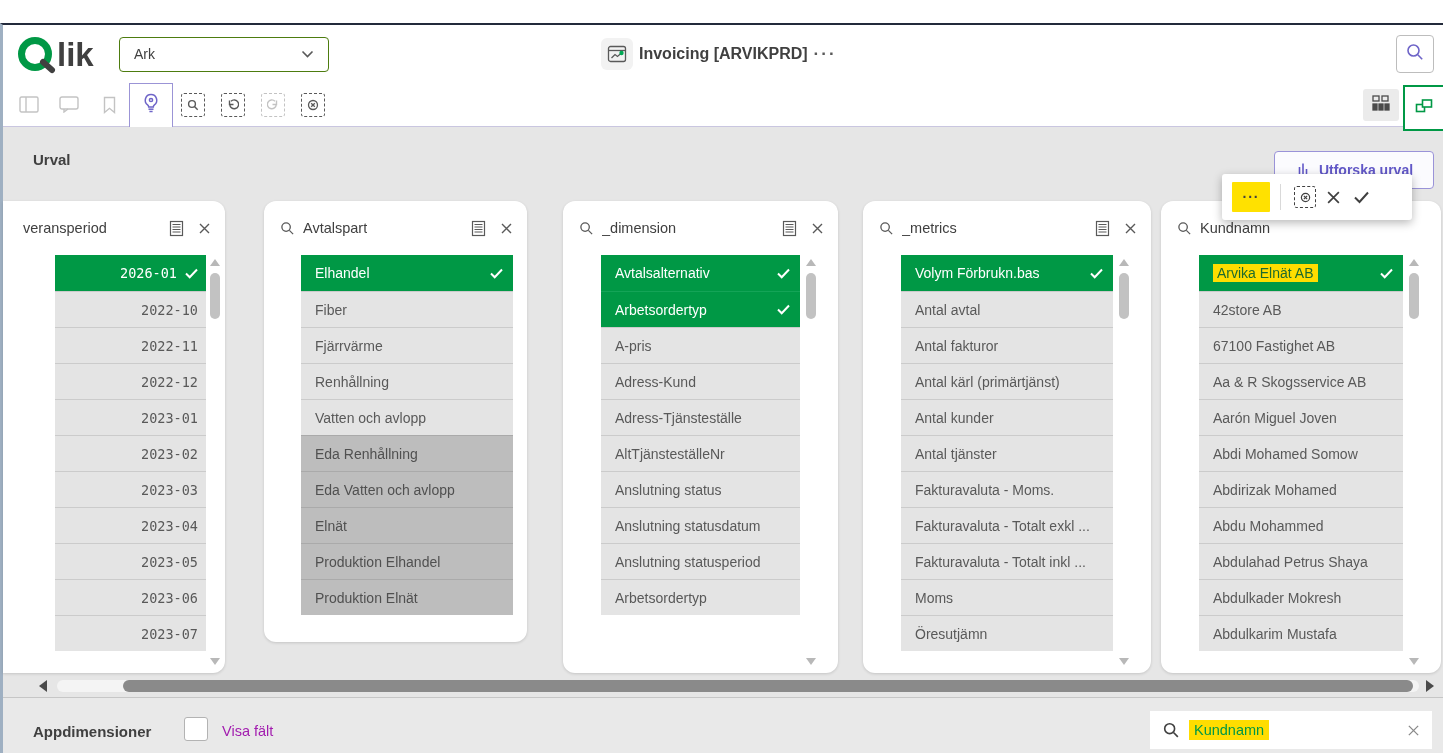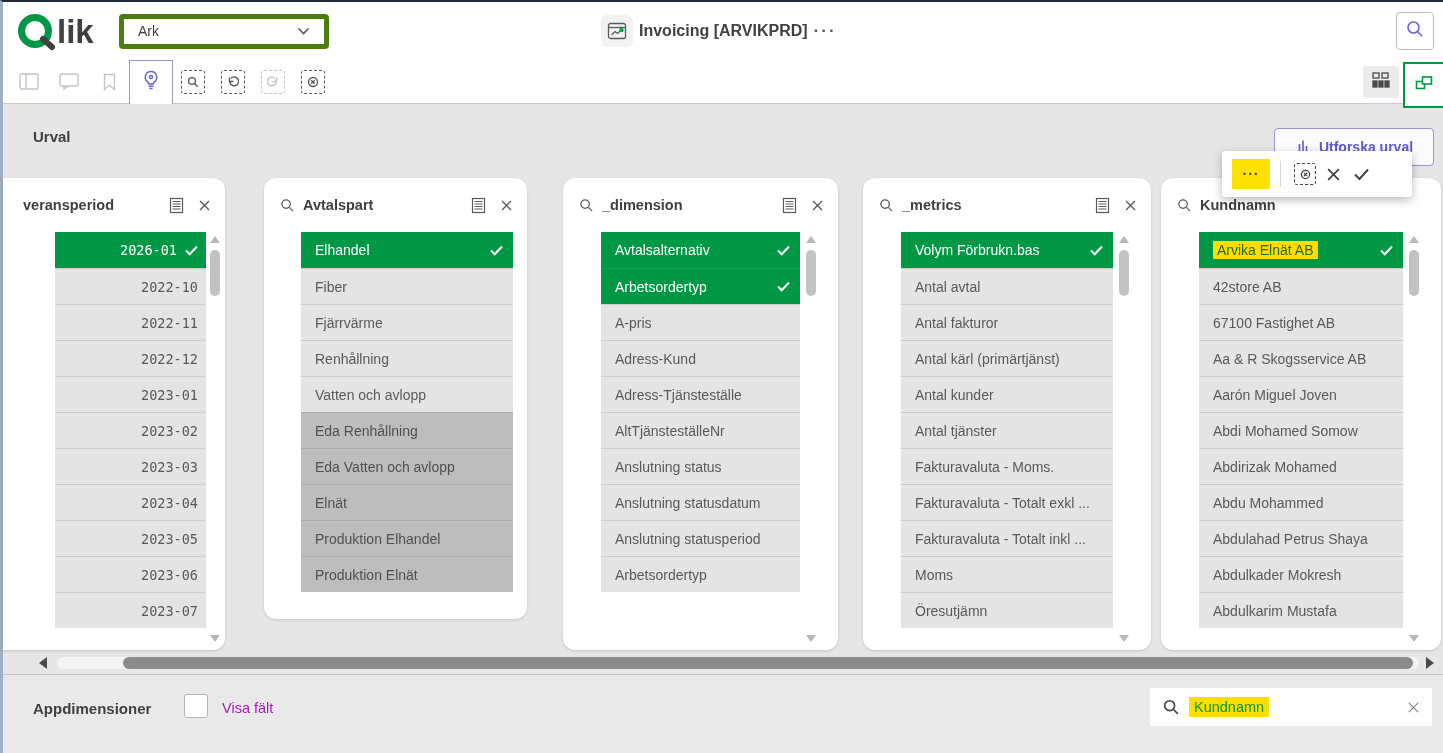--- a/index.html
+++ b/index.html
@@ -4,28 +4,28 @@
 <style>
   * { box-sizing: border-box; }
   html,body { margin:0; padding:0; }
   body {
     width:1443px; height:753px; overflow:hidden; position:relative;
     font-family:"Liberation Sans", sans-serif; background:#fff; color:#404040;
   }
   .window {
     position:absolute; inset:0;
     border-top:2px solid #232a3b; border-left:3px solid #9fb0c2;
-    display:flex; flex-direction:column;
+    display:flex; flex-direction:column;margin-top:23px;
   }
 
   
   .header { height:58px; background:#fff; position:relative; display:flex; align-items:center; flex:none; }
   .logo { margin-left:12px; display:flex; align-items:center; }
   .sheet-select {
-    margin-left:12px; width:210px; height:35px; border:5px solid #4d7c0f; border-radius:4px;
+    margin-left:12px; width:210px; height:35px; border:1px solid #4d7c0f; border-radius:4px;
     display:flex; align-items:center; padding:0 14px; font-size:14px; color:#404040; background:#fff; cursor:pointer;
   }
   .sheet-select .chev { margin-left:auto; display:flex; }
   .app-center { position:absolute; left:598px; top:0; height:58px; display:flex; align-items:center; gap:6px;text-align:center; }
   .app-icon { width:32px; height:32px; background:#f2f2f2; border-radius:6px; display:flex; align-items:center; justify-content:center; }
   .app-title { font-weight:bold; font-size:16px; color:#404040; }
   .hdr-dots { color:#595959; font-size:17px; font-weight:bold; letter-spacing:2px; cursor:pointer; }
   .search-btn {
     position:absolute; right:9px; top:10px; width:38px; height:38px; border:1px solid #bdbdbd; border-radius:4px;
     display:flex; align-items:center; justify-content:center; color:#6e64c8; background:#fff; cursor:pointer;
@@ -72,21 +72,21 @@
 
   
   .card { position:absolute; top:74px; background:#fff; border-radius:12px; box-shadow:0 1px 3px rgba(0,0,0,0.15); }
   .c1 { left:0;      width:222px; height:472px; border-top-left-radius:0; border-bottom-left-radius:0; }
   .c2 { left:261px;  width:263px; height:441px; }
   .c3 { left:560px;  width:275px; height:472px; }
   .c4 { left:860px;  width:288px; height:472px; }
   .c5 { left:1158px; width:280px; height:472px; }
   .card-header { height:54px; display:flex; align-items:center; padding:0 14px 0 16px; color:#404040; }
   .c1 .card-header { padding-left:20px; }
-  .card-title { font-weight:bold; font-size:14.5px; white-space:nowrap; overflow:hidden; }
+  .card-title { font-weight:normal; font-size:14.5px; white-space:nowrap; overflow:hidden; }
   .hdr-search { color:#595959; margin-right:8px; display:flex; flex:none; cursor:pointer; }
   .hdr-tools { margin-left:auto; display:flex; gap:14px; align-items:center; color:#595959; }
   .hdr-tools > span { display:flex; cursor:pointer; }
   .card-list { position:absolute; left:14px; right:38px; top:54px;padding-left:24px; }
   .c1 .card-list { left:28px; right:19px; }
   .c2 .card-list { left:13px; right:14px; }
   .row {
     height:36px; display:flex; align-items:center; padding:0 10px 0 14px; font-size:14px;
     color:#595959; background:#e4e4e4; border-top:1px solid #cbcbcb; cursor:pointer;
   }

